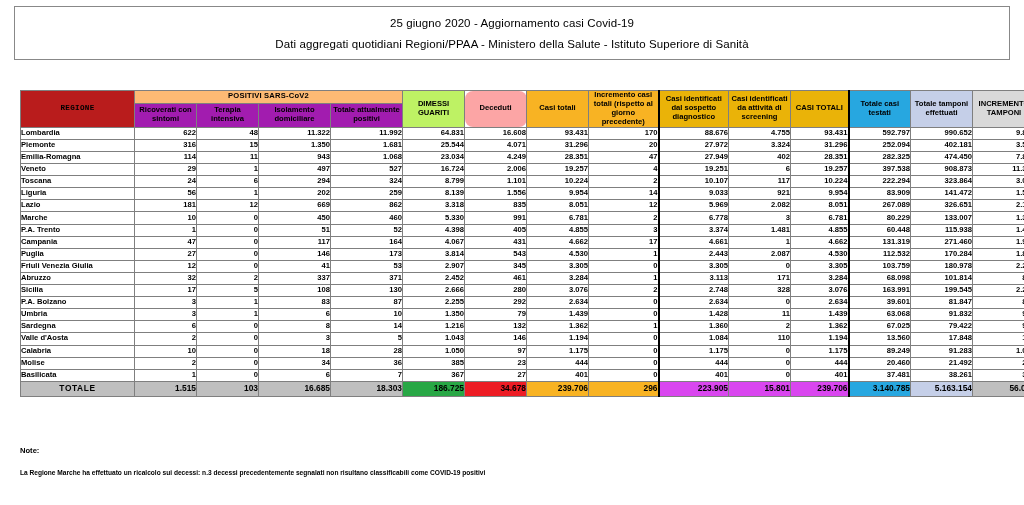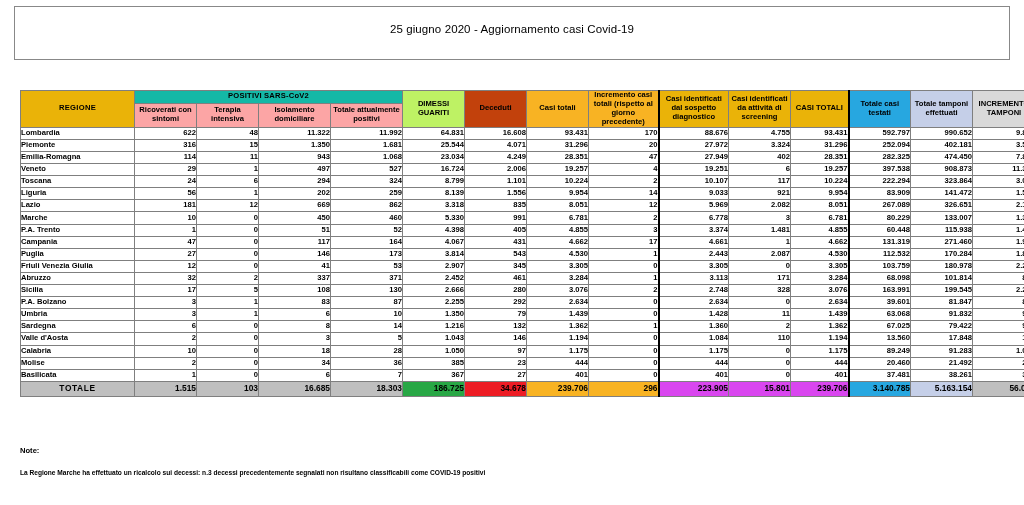--- a/index.html
+++ b/index.html
@@ -61,25 +61,25 @@
   }
 
   
   .hdr {
     text-align: center;
     vertical-align: middle;
     font-size: 7.4px;
     padding: 2px 1px;
     background: #e0e0e0;
   }
-  .hdr-regione { background: #eab308; font-size: 8px; letter-spacing: .3px; }
-  .hdr-group  { background: #14b8a6; font-size: 9.6px; letter-spacing: .2px; }
-  .hdr-pos    { background: #fca5a5; }
+  .hdr-regione { background: #b91c1c; font-size: 8px; letter-spacing: .3px; font-family: Liberation Mono, monospace; }
+  .hdr-group  { background: #fdba74; font-size: 9.6px; letter-spacing: .2px; }
+  .hdr-pos    { background: #a21caf; }
   .c-green    { background: #bef264; }
-  .c-red      { background: #c2410c; }
+  .c-red      { background: #fca5a5; border-radius: 8px; }
   .c-orange   { background: #f8b323; }
   .c-yellow   { background: #eab308; }
   .c-blue     { background: #27a7e0; }
   .c-lav      { background: #c5cfe8; }
   .c-gray     { background: #d9d9d9; }
 
   
   td.region {
     text-align: left;
     padding: 1px 0 1px 4px;
@@ -135,20 +135,21 @@
     color: #000;
   }
 </style>
 </head>
 <body>
 
 <div id="root">
 
   <div class="title-box">
     <div class="title-line1">25 giugno 2020 - Aggiornamento casi Covid-19</div>
+    <div class="title-line2">Dati aggregati quotidiani Regioni/PPAA - Ministero della Salute - Istituto Superiore di Sanità</div>
   </div>
 
   <div class="table-wrap">
     <table class="covid">
       <colgroup>
         <col style="width:114px">
         <col style="width:62px">
         <col style="width:62px">
         <col style="width:72px">
         <col style="width:72px">

